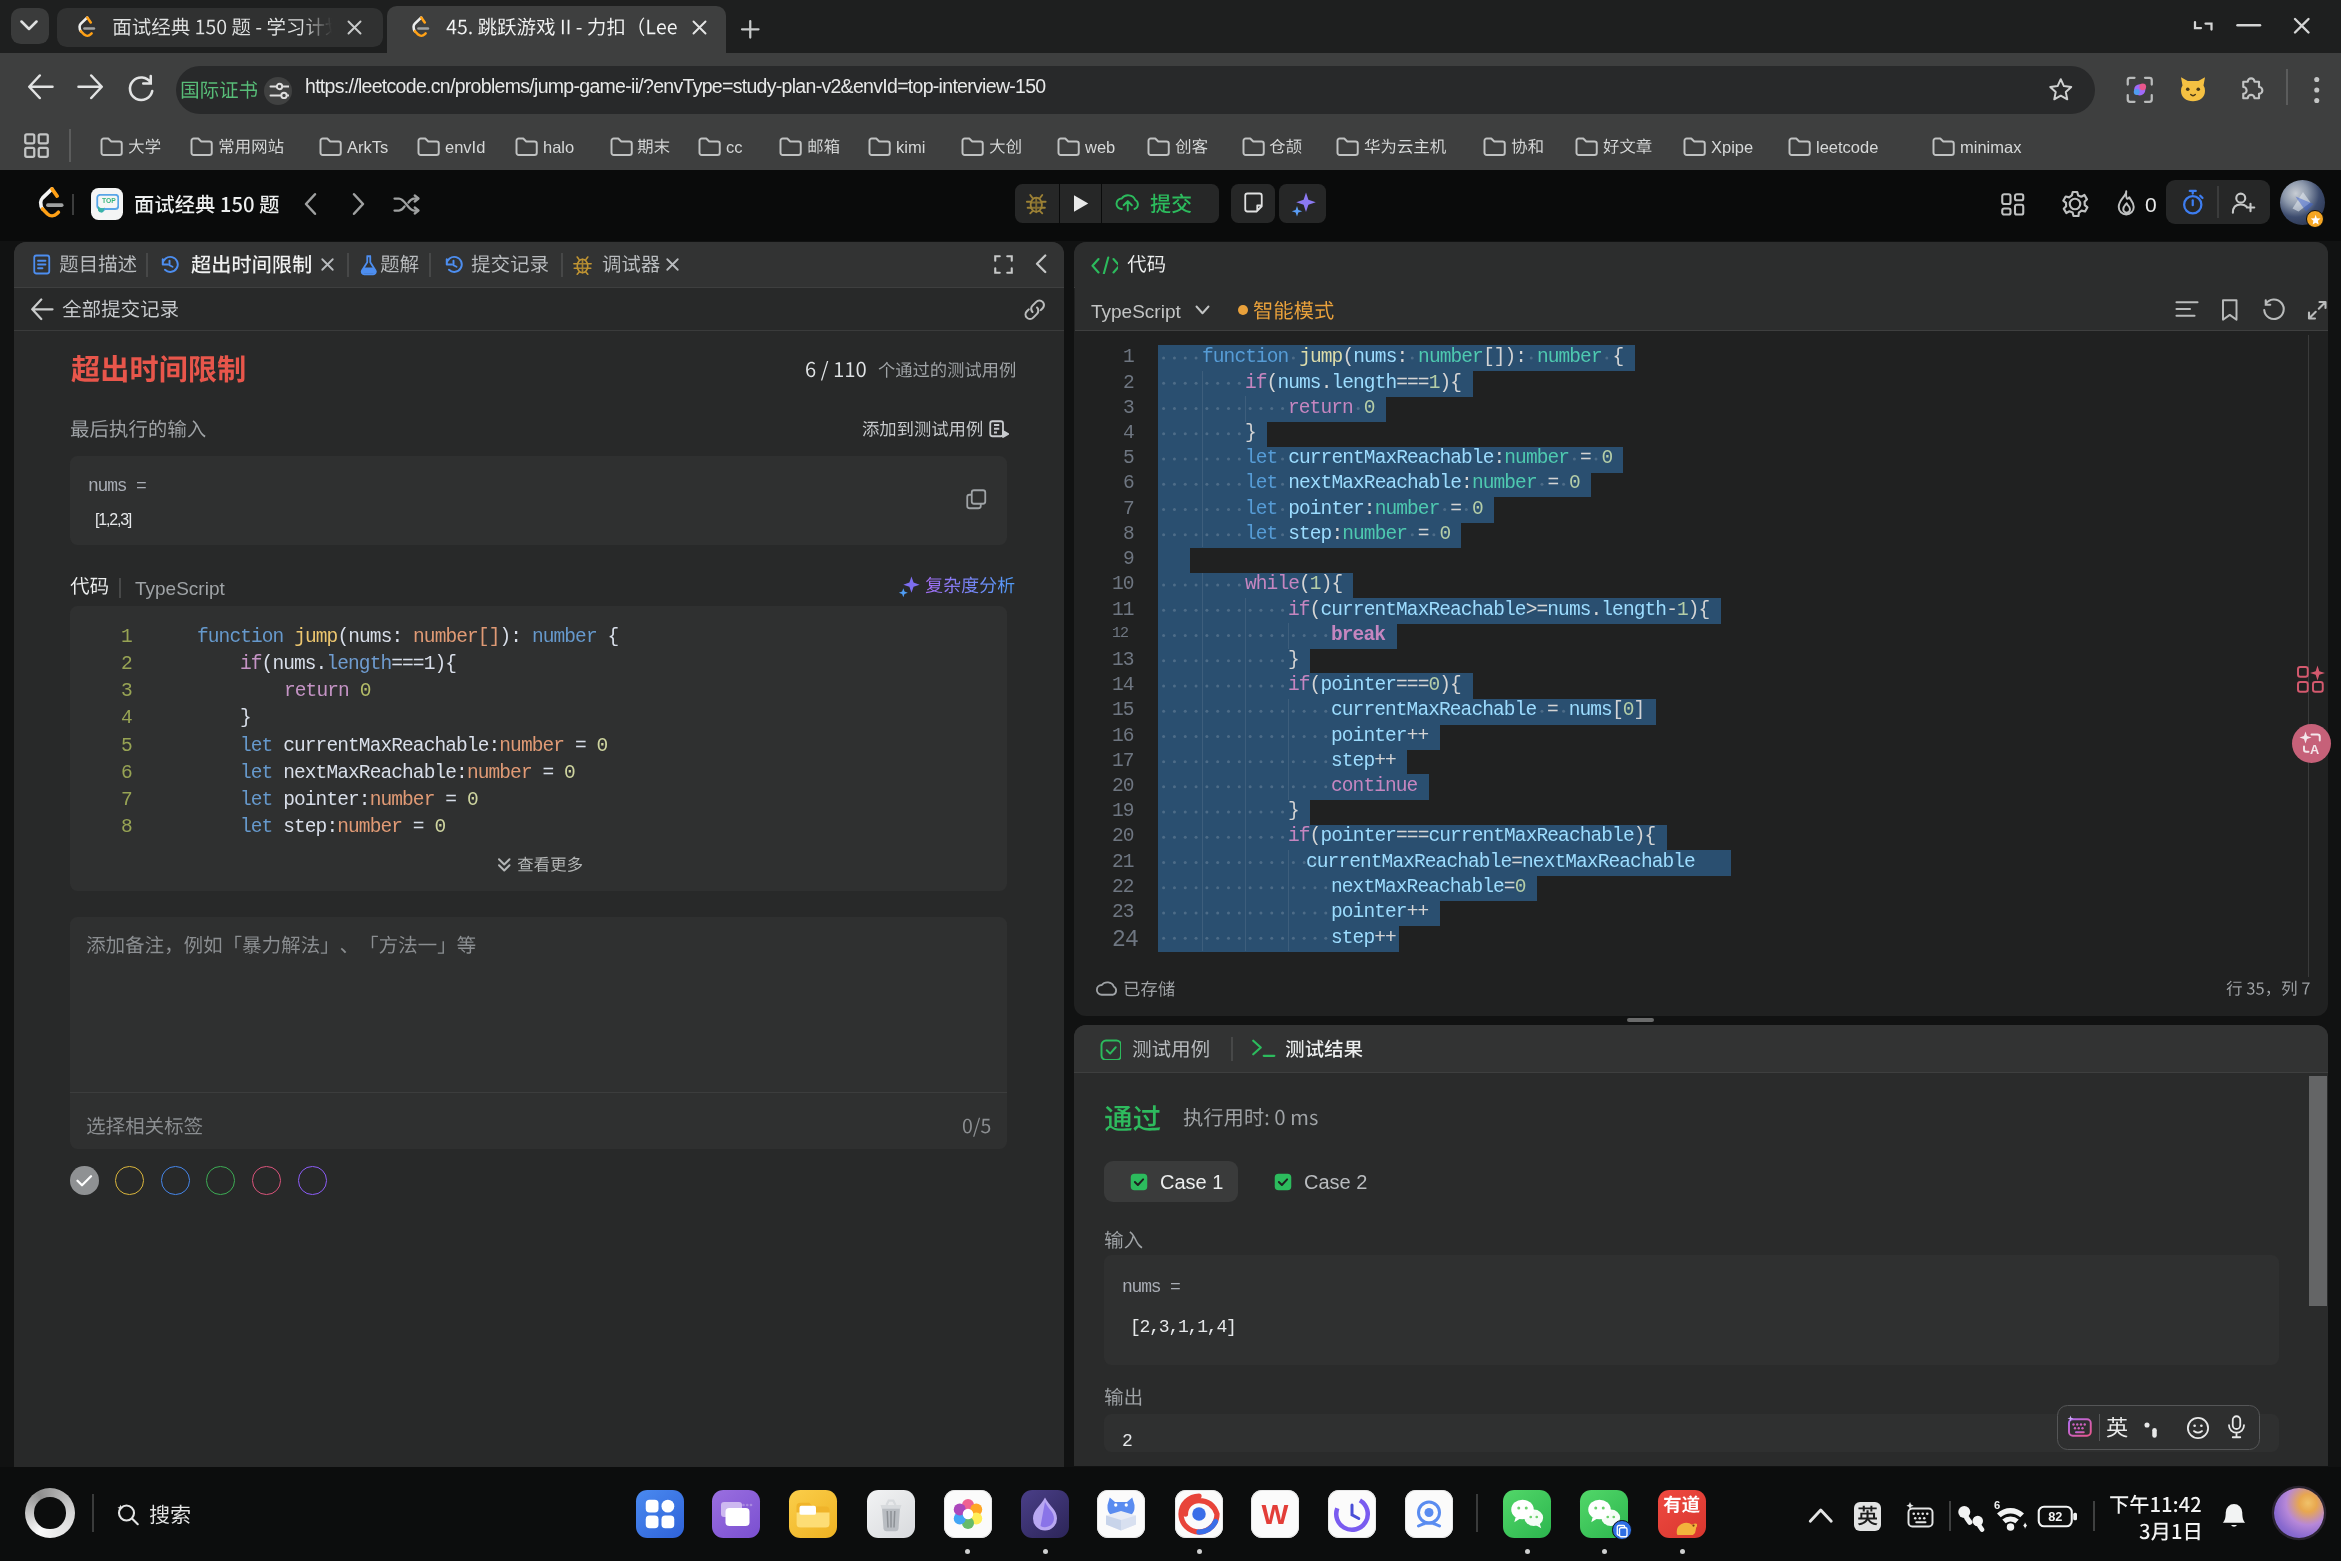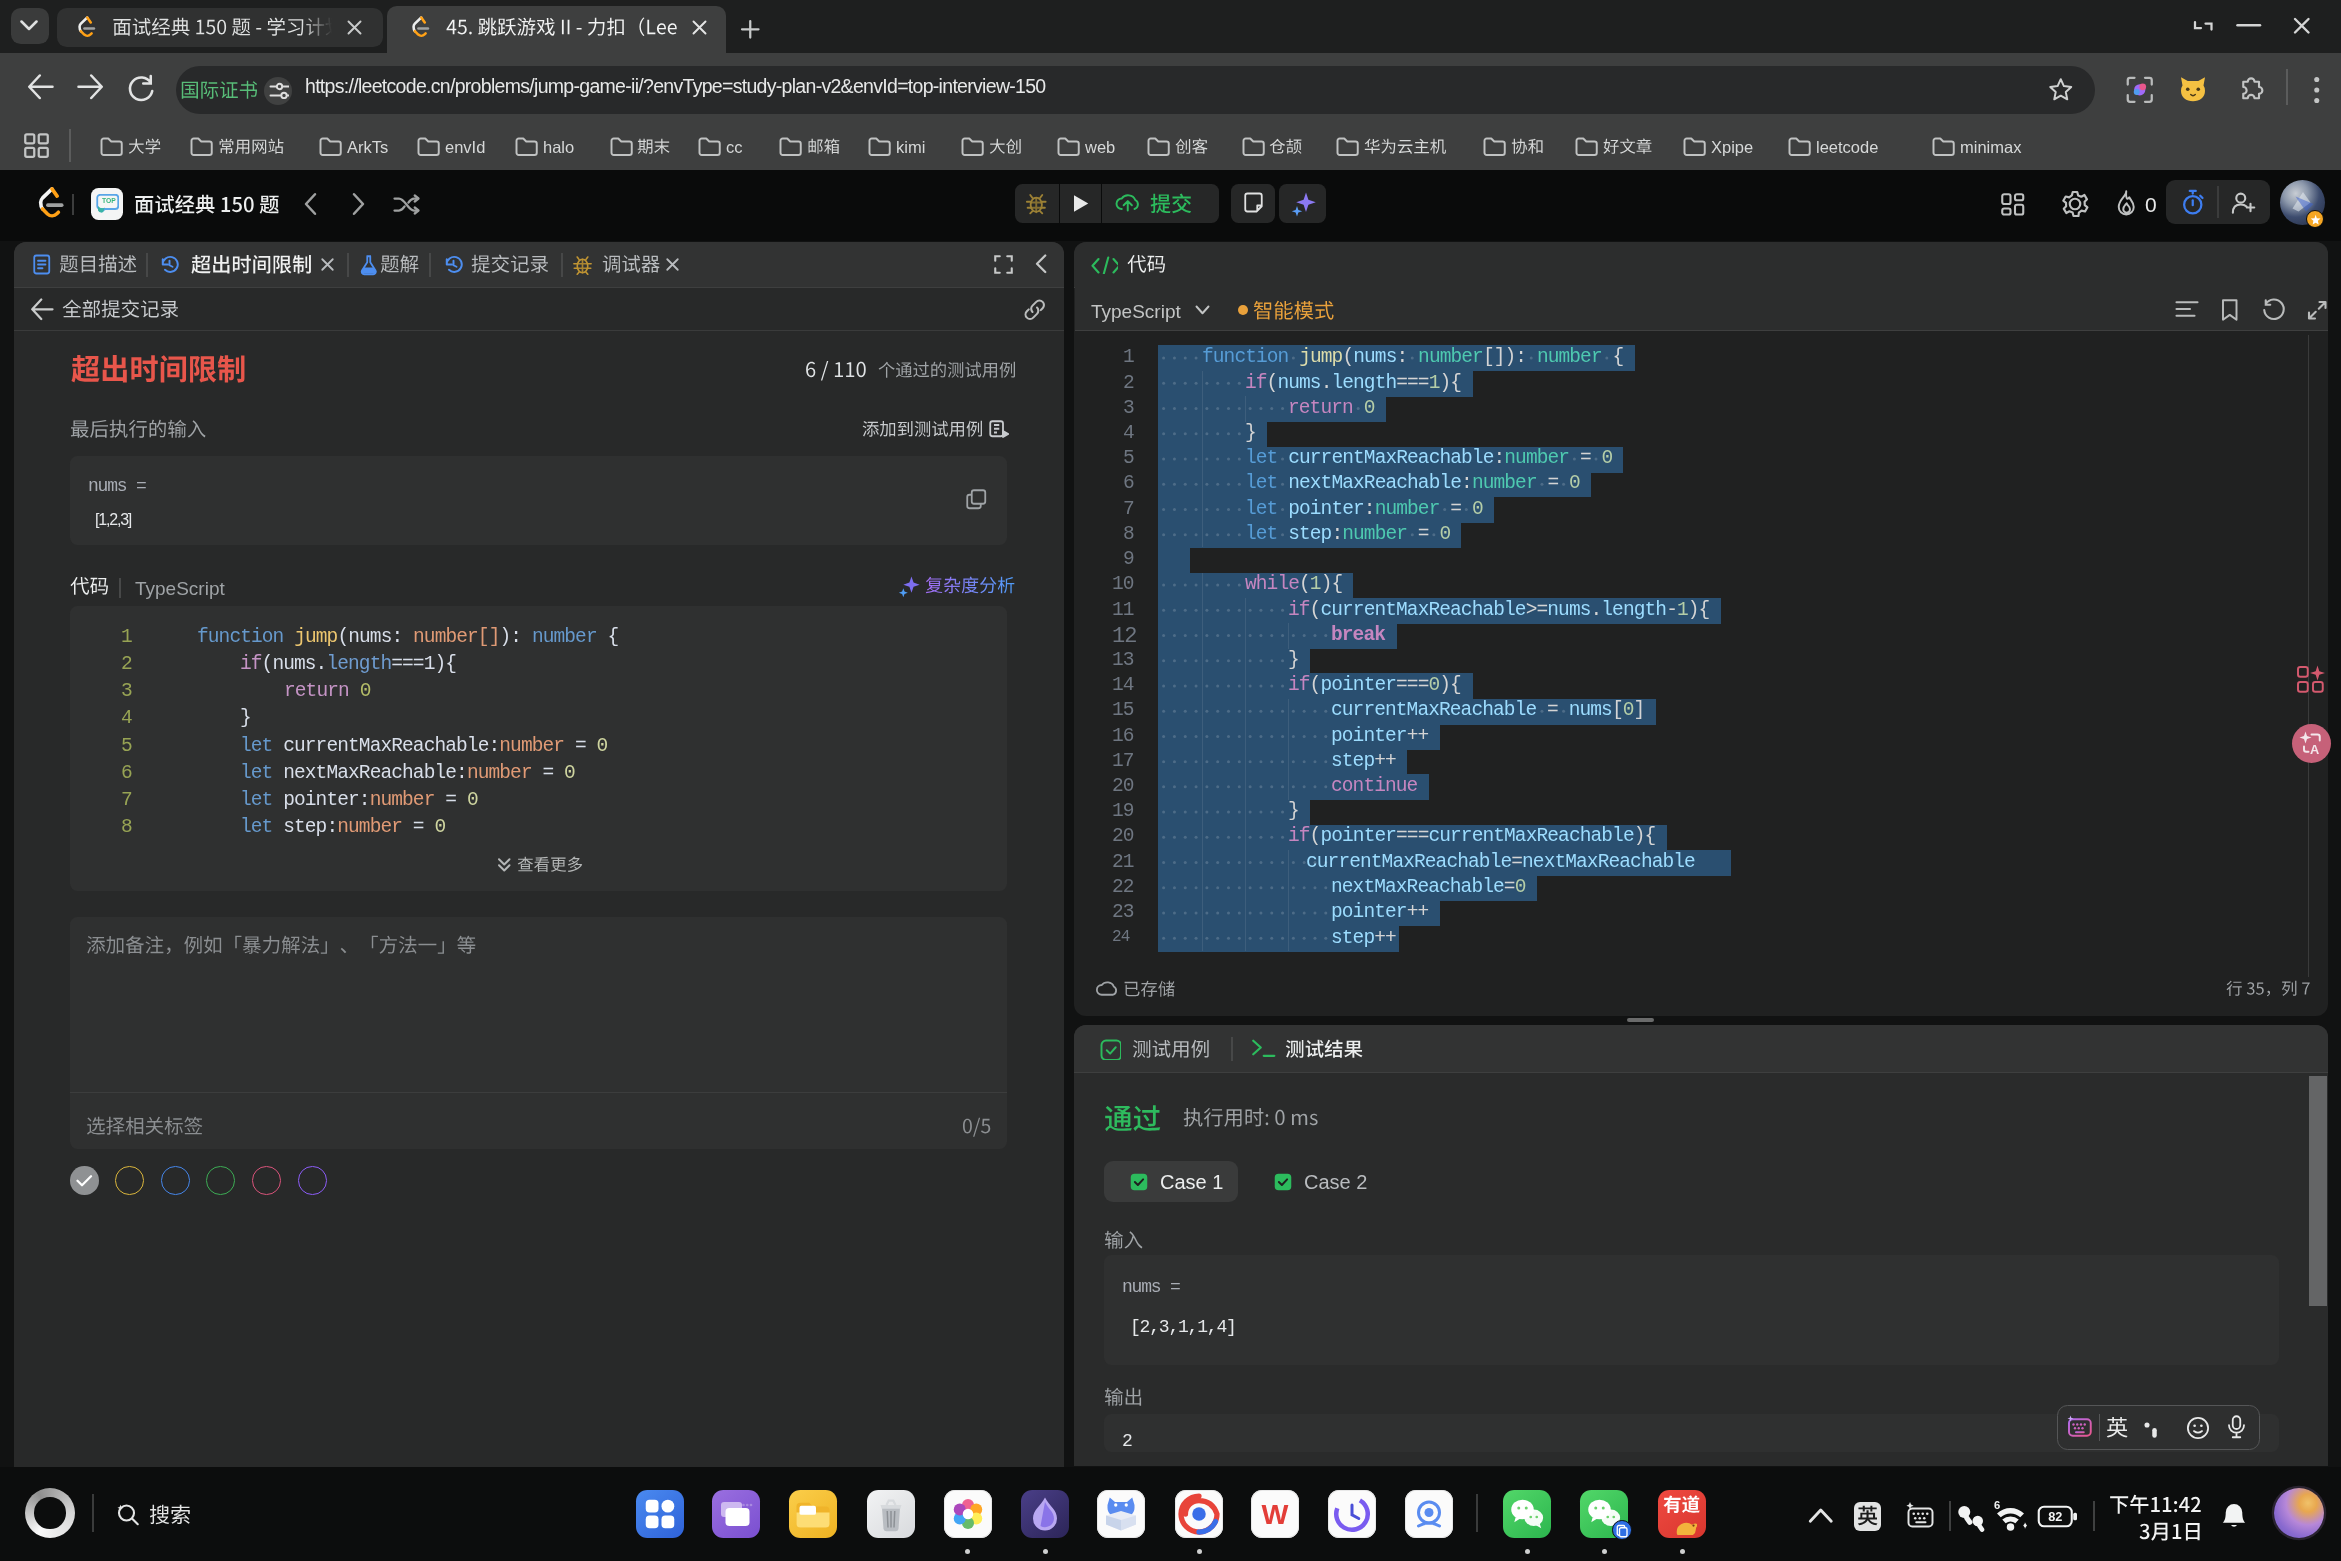--- a/index.html
+++ b/index.html
@@ -573,21 +573,21 @@
 <div class="ab" style="left:1245px;top:474px;font-family:'Liberation Mono',monospace;font-size:19.5px;color:#d4d4d4;font-weight:400;line-height:1;white-space:pre;letter-spacing:-0.9px"><span style="color:#569cd6">let </span><span style="color:#9cdcfe">nextMaxReachable</span><span style="color:#d4d4d4">:</span><span style="color:#4ec9b0">number</span><span style="color:#d4d4d4"> = </span><span style="color:#b5cea8">0</span></div>
 <div class="ab" style="left:1123px;top:500px;font-family:'Liberation Mono',monospace;font-size:19.5px;color:#6e7681;font-weight:400;line-height:1;white-space:pre;letter-spacing:-0.9px">7</div>
 <div class="ab" style="left:1245px;top:500px;font-family:'Liberation Mono',monospace;font-size:19.5px;color:#d4d4d4;font-weight:400;line-height:1;white-space:pre;letter-spacing:-0.9px"><span style="color:#569cd6">let </span><span style="color:#9cdcfe">pointer</span><span style="color:#d4d4d4">:</span><span style="color:#4ec9b0">number</span><span style="color:#d4d4d4"> = </span><span style="color:#b5cea8">0</span></div>
 <div class="ab" style="left:1123px;top:525px;font-family:'Liberation Mono',monospace;font-size:19.5px;color:#6e7681;font-weight:400;line-height:1;white-space:pre;letter-spacing:-0.9px">8</div>
 <div class="ab" style="left:1245px;top:525px;font-family:'Liberation Mono',monospace;font-size:19.5px;color:#d4d4d4;font-weight:400;line-height:1;white-space:pre;letter-spacing:-0.9px"><span style="color:#569cd6">let </span><span style="color:#9cdcfe">step</span><span style="color:#d4d4d4">:</span><span style="color:#4ec9b0">number</span><span style="color:#d4d4d4"> = </span><span style="color:#b5cea8">0</span></div>
 <div class="ab" style="left:1123px;top:550px;font-family:'Liberation Mono',monospace;font-size:19.5px;color:#6e7681;font-weight:400;line-height:1;white-space:pre;letter-spacing:-0.9px">9</div>
 <div class="ab" style="left:1112px;top:575px;font-family:'Liberation Mono',monospace;font-size:19.5px;color:#6e7681;font-weight:400;line-height:1;white-space:pre;letter-spacing:-0.9px">10</div>
 <div class="ab" style="left:1245px;top:575px;font-family:'Liberation Mono',monospace;font-size:19.5px;color:#d4d4d4;font-weight:400;line-height:1;white-space:pre;letter-spacing:-0.9px"><span style="color:#c586c0">while</span><span style="color:#d4d4d4">(</span><span style="color:#b5cea8">1</span><span style="color:#d4d4d4">){</span></div>
 <div class="ab" style="left:1112px;top:601px;font-family:'Liberation Mono',monospace;font-size:19.5px;color:#6e7681;font-weight:400;line-height:1;white-space:pre;letter-spacing:-0.9px">11</div>
 <div class="ab" style="left:1288px;top:601px;font-family:'Liberation Mono',monospace;font-size:19.5px;color:#d4d4d4;font-weight:400;line-height:1;white-space:pre;letter-spacing:-0.9px"><span style="color:#c586c0">if</span><span style="color:#d4d4d4">(</span><span style="color:#9cdcfe">currentMaxReachable</span><span style="color:#d4d4d4">&gt;=</span><span style="color:#9cdcfe">nums</span><span style="color:#d4d4d4">.</span><span style="color:#9cdcfe">length</span><span style="color:#d4d4d4">-</span><span style="color:#b5cea8">1</span><span style="color:#d4d4d4">){</span></div>
-<div class="ab" style="left:1112px;top:626px;font-family:'Liberation Mono',monospace;font-size:22px;color:#6e7681;font-weight:400;line-height:1;white-space:pre;letter-spacing:-0.9px">12</div>
+<div class="ab" style="left:1112px;top:626px;font-family:'Liberation Mono',monospace;font-size:15px;color:#6e7681;font-weight:400;line-height:1;white-space:pre;letter-spacing:-0.9px">12</div>
 <div class="ab" style="left:1331px;top:626px;font-family:'Liberation Mono',monospace;font-size:19.5px;color:#d4d4d4;font-weight:700;line-height:1;white-space:pre;letter-spacing:-0.9px"><span style="color:#c586c0">break</span></div>
 <div class="ab" style="left:1112px;top:651px;font-family:'Liberation Mono',monospace;font-size:19.5px;color:#6e7681;font-weight:400;line-height:1;white-space:pre;letter-spacing:-0.9px">13</div>
 <div class="ab" style="left:1288px;top:651px;font-family:'Liberation Mono',monospace;font-size:19.5px;color:#d4d4d4;font-weight:400;line-height:1;white-space:pre;letter-spacing:-0.9px"><span style="color:#d4d4d4">}</span></div>
 <div class="ab" style="left:1112px;top:676px;font-family:'Liberation Mono',monospace;font-size:19.5px;color:#6e7681;font-weight:400;line-height:1;white-space:pre;letter-spacing:-0.9px">14</div>
 <div class="ab" style="left:1288px;top:676px;font-family:'Liberation Mono',monospace;font-size:19.5px;color:#d4d4d4;font-weight:400;line-height:1;white-space:pre;letter-spacing:-0.9px"><span style="color:#c586c0">if</span><span style="color:#d4d4d4">(</span><span style="color:#9cdcfe">pointer</span><span style="color:#d4d4d4">===</span><span style="color:#b5cea8">0</span><span style="color:#d4d4d4">){</span></div>
 <div class="ab" style="left:1112px;top:701px;font-family:'Liberation Mono',monospace;font-size:19.5px;color:#6e7681;font-weight:400;line-height:1;white-space:pre;letter-spacing:-0.9px">15</div>
 <div class="ab" style="left:1331px;top:701px;font-family:'Liberation Mono',monospace;font-size:19.5px;color:#d4d4d4;font-weight:400;line-height:1;white-space:pre;letter-spacing:-0.9px"><span style="color:#9cdcfe">currentMaxReachable</span><span style="color:#d4d4d4"> = </span><span style="color:#9cdcfe">nums</span><span style="color:#d4d4d4">[</span><span style="color:#b5cea8">0</span><span style="color:#d4d4d4">]</span></div>
 <div class="ab" style="left:1112px;top:727px;font-family:'Liberation Mono',monospace;font-size:19.5px;color:#6e7681;font-weight:400;line-height:1;white-space:pre;letter-spacing:-0.9px">16</div>
 <div class="ab" style="left:1331px;top:727px;font-family:'Liberation Mono',monospace;font-size:19.5px;color:#d4d4d4;font-weight:400;line-height:1;white-space:pre;letter-spacing:-0.9px"><span style="color:#9cdcfe">pointer</span><span style="color:#d4d4d4">++</span></div>
 <div class="ab" style="left:1112px;top:752px;font-family:'Liberation Mono',monospace;font-size:19.5px;color:#6e7681;font-weight:400;line-height:1;white-space:pre;letter-spacing:-0.9px">17</div>
@@ -597,21 +597,21 @@
 <div class="ab" style="left:1112px;top:802px;font-family:'Liberation Mono',monospace;font-size:19.5px;color:#6e7681;font-weight:400;line-height:1;white-space:pre;letter-spacing:-0.9px">19</div>
 <div class="ab" style="left:1288px;top:802px;font-family:'Liberation Mono',monospace;font-size:19.5px;color:#d4d4d4;font-weight:400;line-height:1;white-space:pre;letter-spacing:-0.9px"><span style="color:#d4d4d4">}</span></div>
 <div class="ab" style="left:1112px;top:827px;font-family:'Liberation Mono',monospace;font-size:19.5px;color:#6e7681;font-weight:400;line-height:1;white-space:pre;letter-spacing:-0.9px">20</div>
 <div class="ab" style="left:1288px;top:827px;font-family:'Liberation Mono',monospace;font-size:19.5px;color:#d4d4d4;font-weight:400;line-height:1;white-space:pre;letter-spacing:-0.9px"><span style="color:#c586c0">if</span><span style="color:#d4d4d4">(</span><span style="color:#9cdcfe">pointer</span><span style="color:#d4d4d4">===</span><span style="color:#9cdcfe">currentMaxReachable</span><span style="color:#d4d4d4">){</span></div>
 <div class="ab" style="left:1112px;top:853px;font-family:'Liberation Mono',monospace;font-size:19.5px;color:#6e7681;font-weight:400;line-height:1;white-space:pre;letter-spacing:-0.9px">21</div>
 <div class="ab" style="left:1306px;top:853px;font-family:'Liberation Mono',monospace;font-size:19.5px;color:#d4d4d4;font-weight:400;line-height:1;white-space:pre;letter-spacing:-0.9px"><span style="color:#9cdcfe">currentMaxReachable</span><span style="color:#d4d4d4">=</span><span style="color:#9cdcfe">nextMaxReachable</span></div>
 <div class="ab" style="left:1112px;top:878px;font-family:'Liberation Mono',monospace;font-size:19.5px;color:#6e7681;font-weight:400;line-height:1;white-space:pre;letter-spacing:-0.9px">22</div>
 <div class="ab" style="left:1331px;top:878px;font-family:'Liberation Mono',monospace;font-size:19.5px;color:#d4d4d4;font-weight:400;line-height:1;white-space:pre;letter-spacing:-0.9px"><span style="color:#9cdcfe">nextMaxReachable</span><span style="color:#d4d4d4">=</span><span style="color:#b5cea8">0</span></div>
 <div class="ab" style="left:1112px;top:903px;font-family:'Liberation Mono',monospace;font-size:19.5px;color:#6e7681;font-weight:400;line-height:1;white-space:pre;letter-spacing:-0.9px">23</div>
 <div class="ab" style="left:1331px;top:903px;font-family:'Liberation Mono',monospace;font-size:19.5px;color:#d4d4d4;font-weight:400;line-height:1;white-space:pre;letter-spacing:-0.9px"><span style="color:#9cdcfe">pointer</span><span style="color:#d4d4d4">++</span></div>
-<div class="ab" style="left:1112px;top:929px;font-family:'Liberation Mono',monospace;font-size:16px;color:#6e7681;font-weight:400;line-height:1;white-space:pre;letter-spacing:-0.9px">24</div>
+<div class="ab" style="left:1112px;top:929px;font-family:'Liberation Mono',monospace;font-size:23px;color:#6e7681;font-weight:400;line-height:1;white-space:pre;letter-spacing:-0.9px">24</div>
 <div class="ab" style="left:1331px;top:929px;font-family:'Liberation Mono',monospace;font-size:19.5px;color:#d4d4d4;font-weight:400;line-height:1;white-space:pre;letter-spacing:-0.9px"><span style="color:#9cdcfe">step</span><span style="color:#d4d4d4">++</span></div>
 <svg class="ab" style="left:0;top:0" width="2342" height="1051" viewBox="0 0 3120 1400">
     <g fill="rgba(255,255,255,0.17)">
       <circle cx="1550.2" cy="477.0" r="2"></circle>
       <circle cx="1564.6" cy="477.0" r="2"></circle>
       <circle cx="1579.0" cy="477.0" r="2"></circle>
       <circle cx="1593.4" cy="477.0" r="2"></circle>
       <circle cx="1723.0" cy="477.0" r="2"></circle>
       <circle cx="1881.4" cy="477.0" r="2"></circle>
       <circle cx="2039.8" cy="477.0" r="2"></circle>

